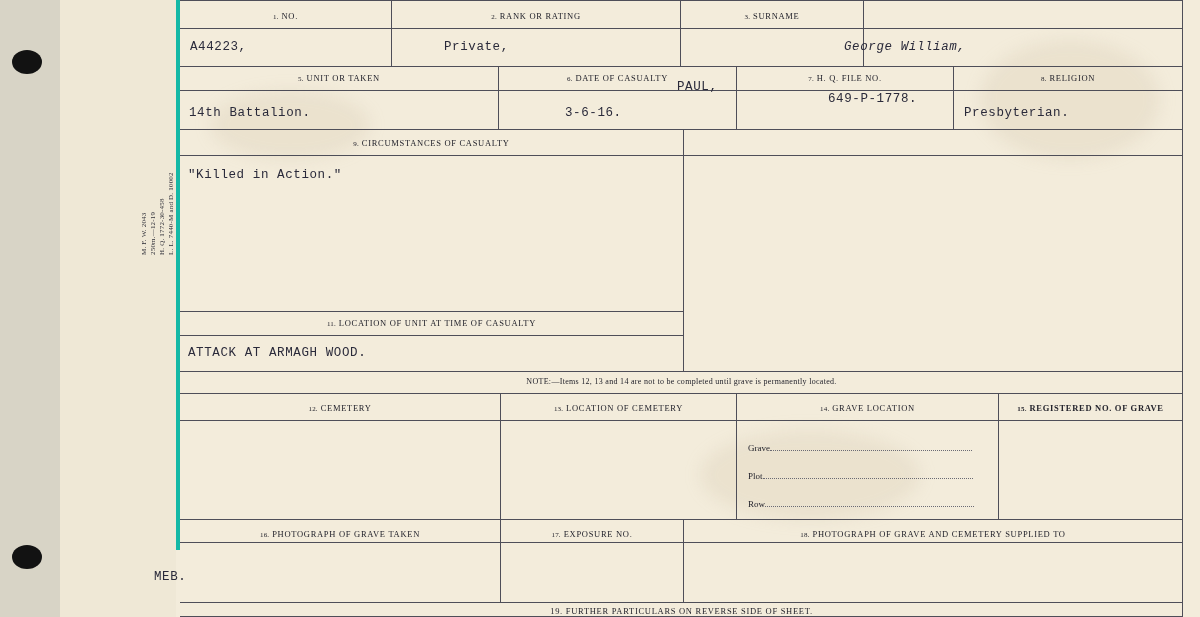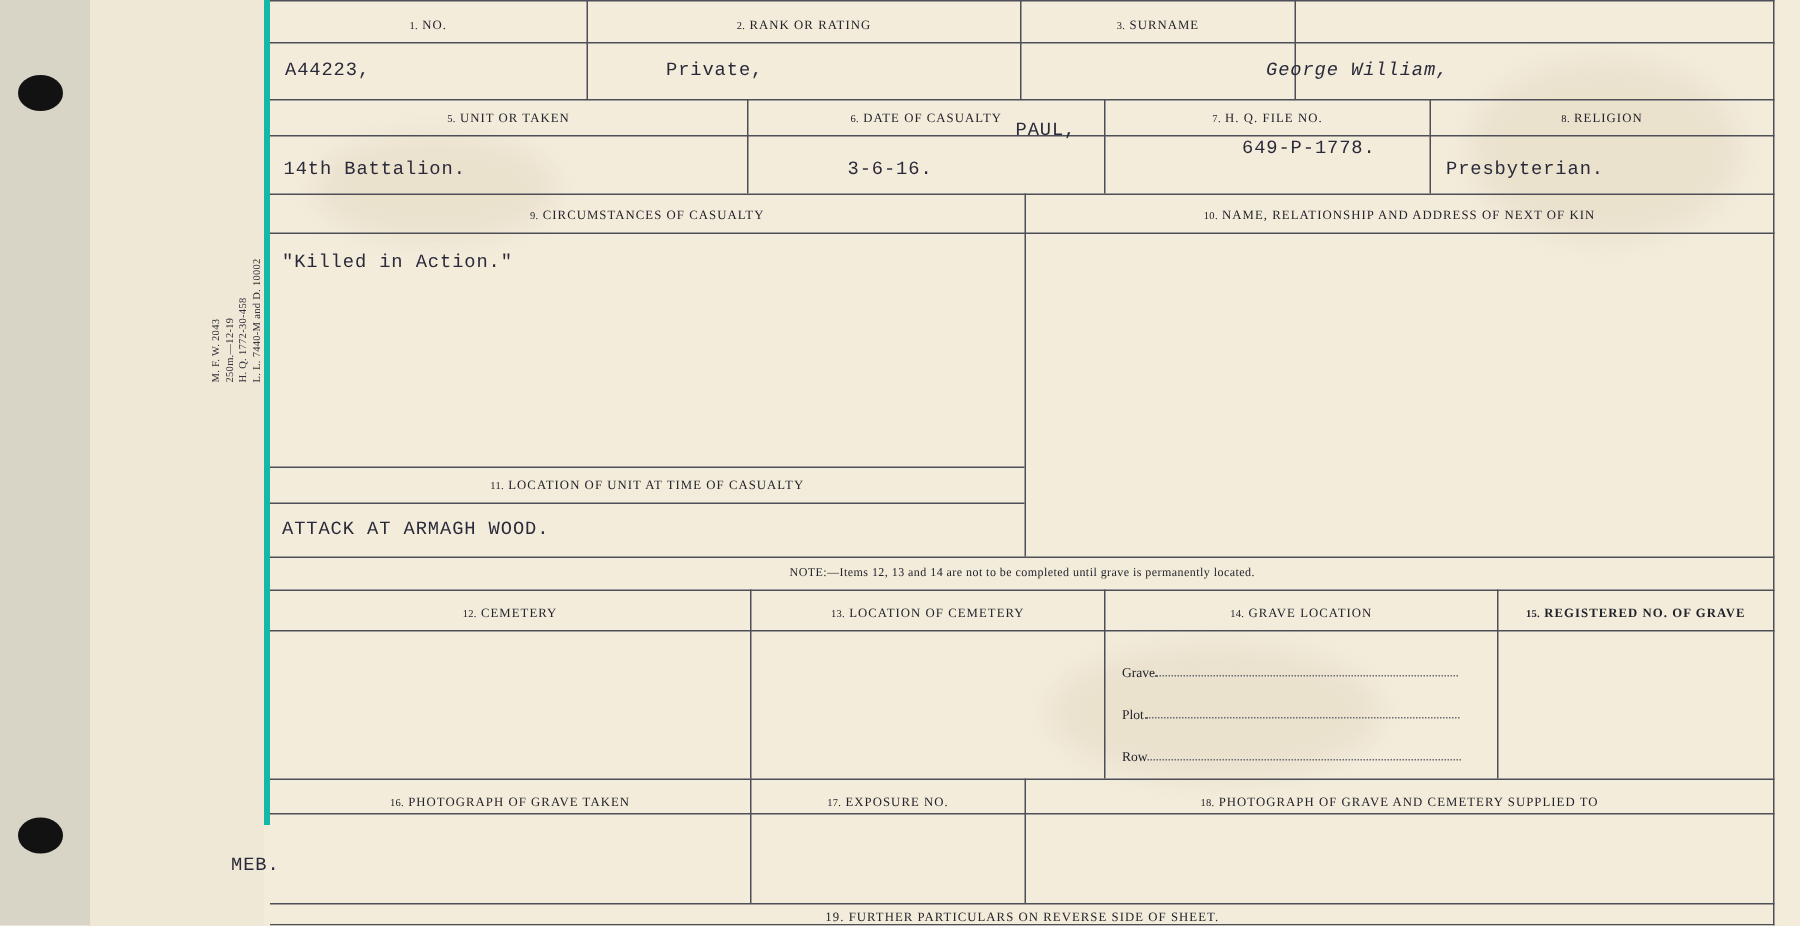--- a/index.html
+++ b/index.html
@@ -231,24 +231,20 @@
 
     <div class="val" style="left:9px;top:106px;text-align:center;">14th Battalion.</div>
     <div class="val" style="left:385px;top:106px;">3-6-16.</div>
     <div class="val" style="left:600px;top:92px;margin-left:48px;">649-P-1778.</div>
     <div class="val" style="left:784px;top:106px;">Presbyterian.</div>
 
     <div class="hdr" style="left:0;top:138px;width:503px;">
       <span class="num">9.</span>
       <span>CIRCUMSTANCES OF CASUALTY</span>
     </div>
-    <div class="hdr" style="left:504px;top:138px;width:498px;">
-      <span class="num">10.</span>
-      <span>NAME, RELATIONSHIP AND ADDRESS OF NEXT OF KIN</span>
-    </div>
 
     <div class="val" style="left:8px;top:168px;">"Killed in Action."</div>
     <div class="val" style="left:512px;top:168px;"></div>
 
     <div class="hdr" style="left:0;top:318px;width:503px;">
       <span class="num">11.</span>
       <span>LOCATION OF UNIT AT TIME OF CASUALTY</span>
     </div>
     <div class="val" style="left:8px;top:346px;">ATTACK AT ARMAGH WOOD.</div>
 

